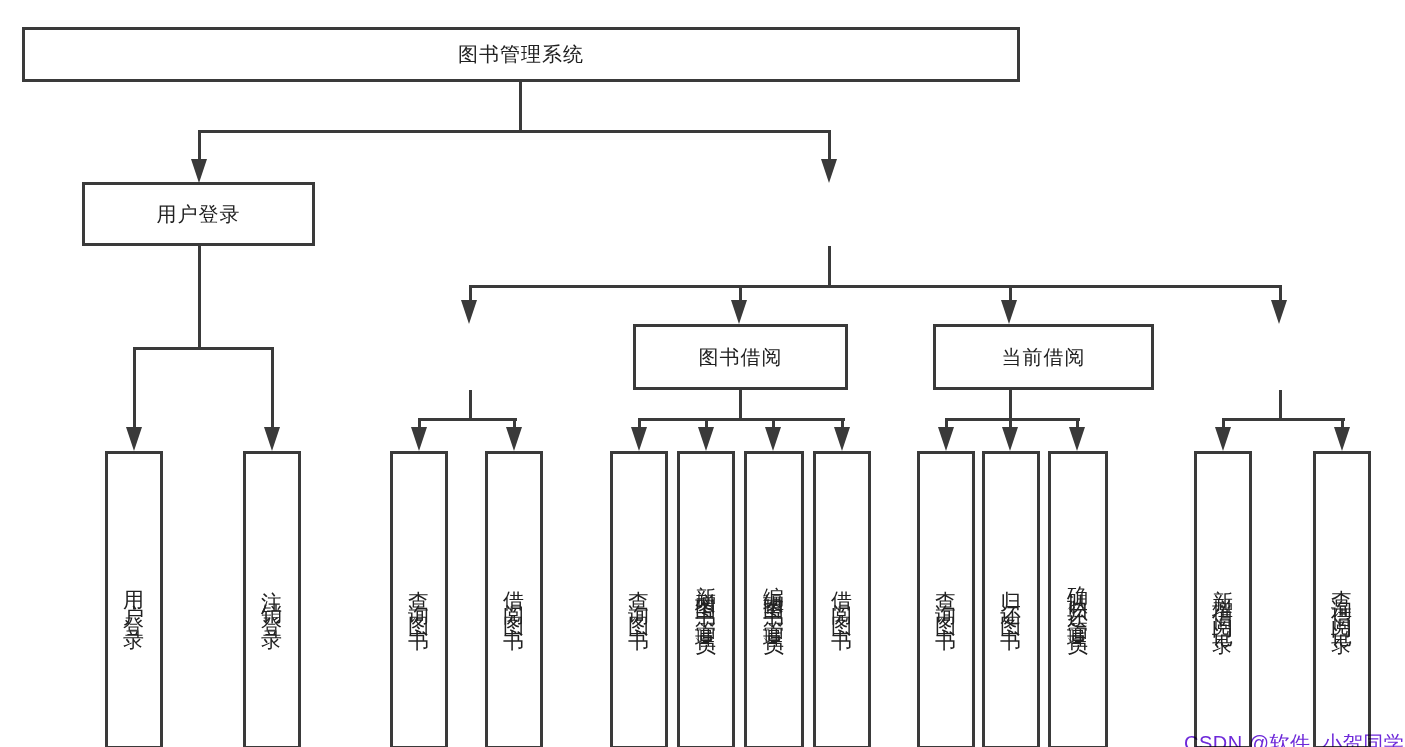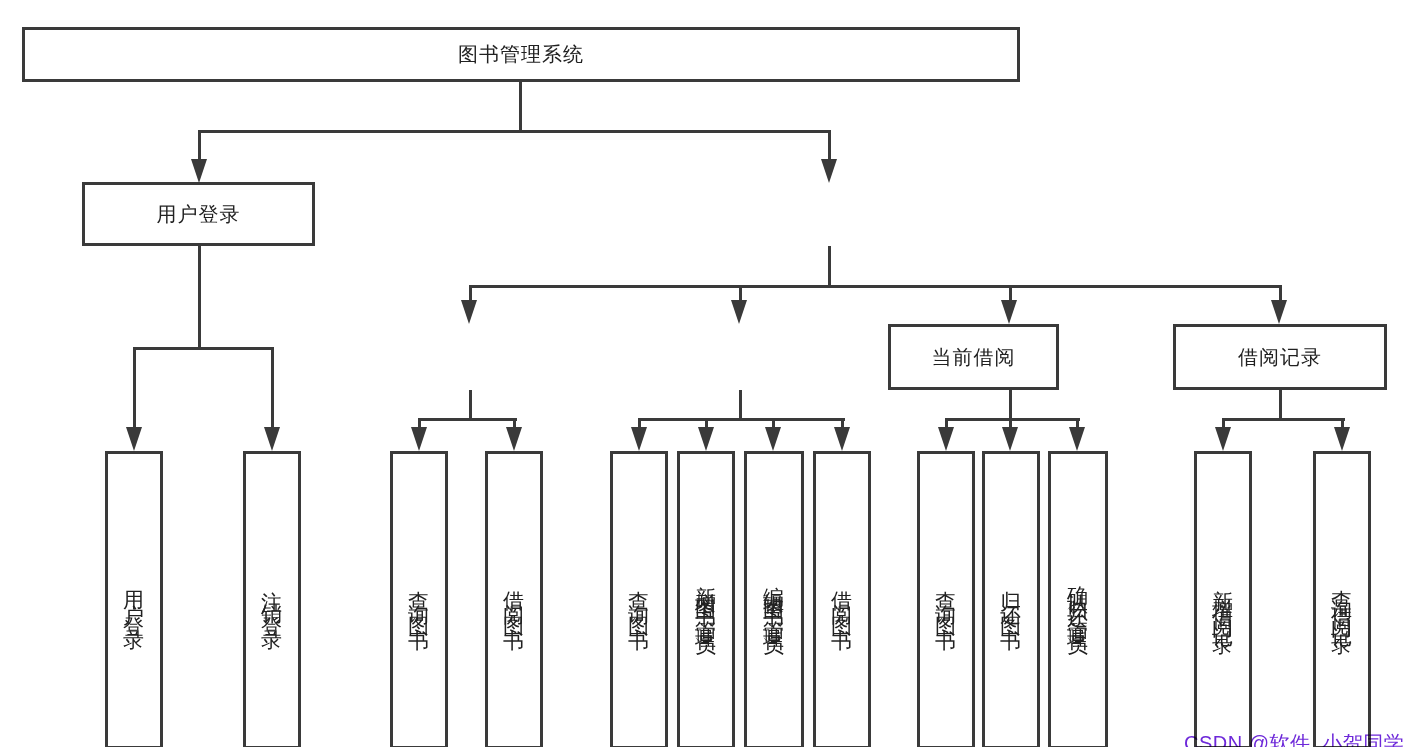--- a/index.html
+++ b/index.html
@@ -69,25 +69,25 @@
   <div class="line" style="left:469px;top:271px;width:813px;height:3px"></div>
   <div class="line" style="left:469px;top:271px;width:3px;height:17px"></div>
   <div class="line" style="left:739px;top:271px;width:3px;height:17px"></div>
   <div class="line" style="left:1009px;top:271px;width:3px;height:17px"></div>
   <div class="line" style="left:1279px;top:271px;width:3px;height:17px"></div>
   <div class="arrow" style="left:461px;top:286px"></div>
   <div class="arrow" style="left:731px;top:286px"></div>
   <div class="arrow" style="left:1001px;top:286px"></div>
   <div class="arrow" style="left:1271px;top:286px"></div>
 
-  <div class="box hbox" style="left:888px;top:310px;width:171px;height:66px">
+  <div class="box hbox" style="left:633px;top:310px;width:215px;height:66px">
+    <span>图书借阅</span>
+  </div>
+  <div class="box hbox" style="left:933px;top:310px;width:221px;height:66px">
     <span>当前借阅</span>
-  </div>
-  <div class="box hbox" style="left:1173px;top:310px;width:214px;height:66px">
-    <span>借阅记录</span>
   </div>
 
   <div class="line" style="left:469px;top:376px;width:3px;height:31px"></div>
   <div class="line" style="left:739px;top:376px;width:3px;height:31px"></div>
   <div class="line" style="left:1009px;top:376px;width:3px;height:31px"></div>
   <div class="line" style="left:1279px;top:376px;width:3px;height:31px"></div>
 
   <div class="line" style="left:418px;top:404px;width:99px;height:3px"></div>
   <div class="line" style="left:638px;top:404px;width:207px;height:3px"></div>
   <div class="line" style="left:945px;top:404px;width:135px;height:3px"></div>

